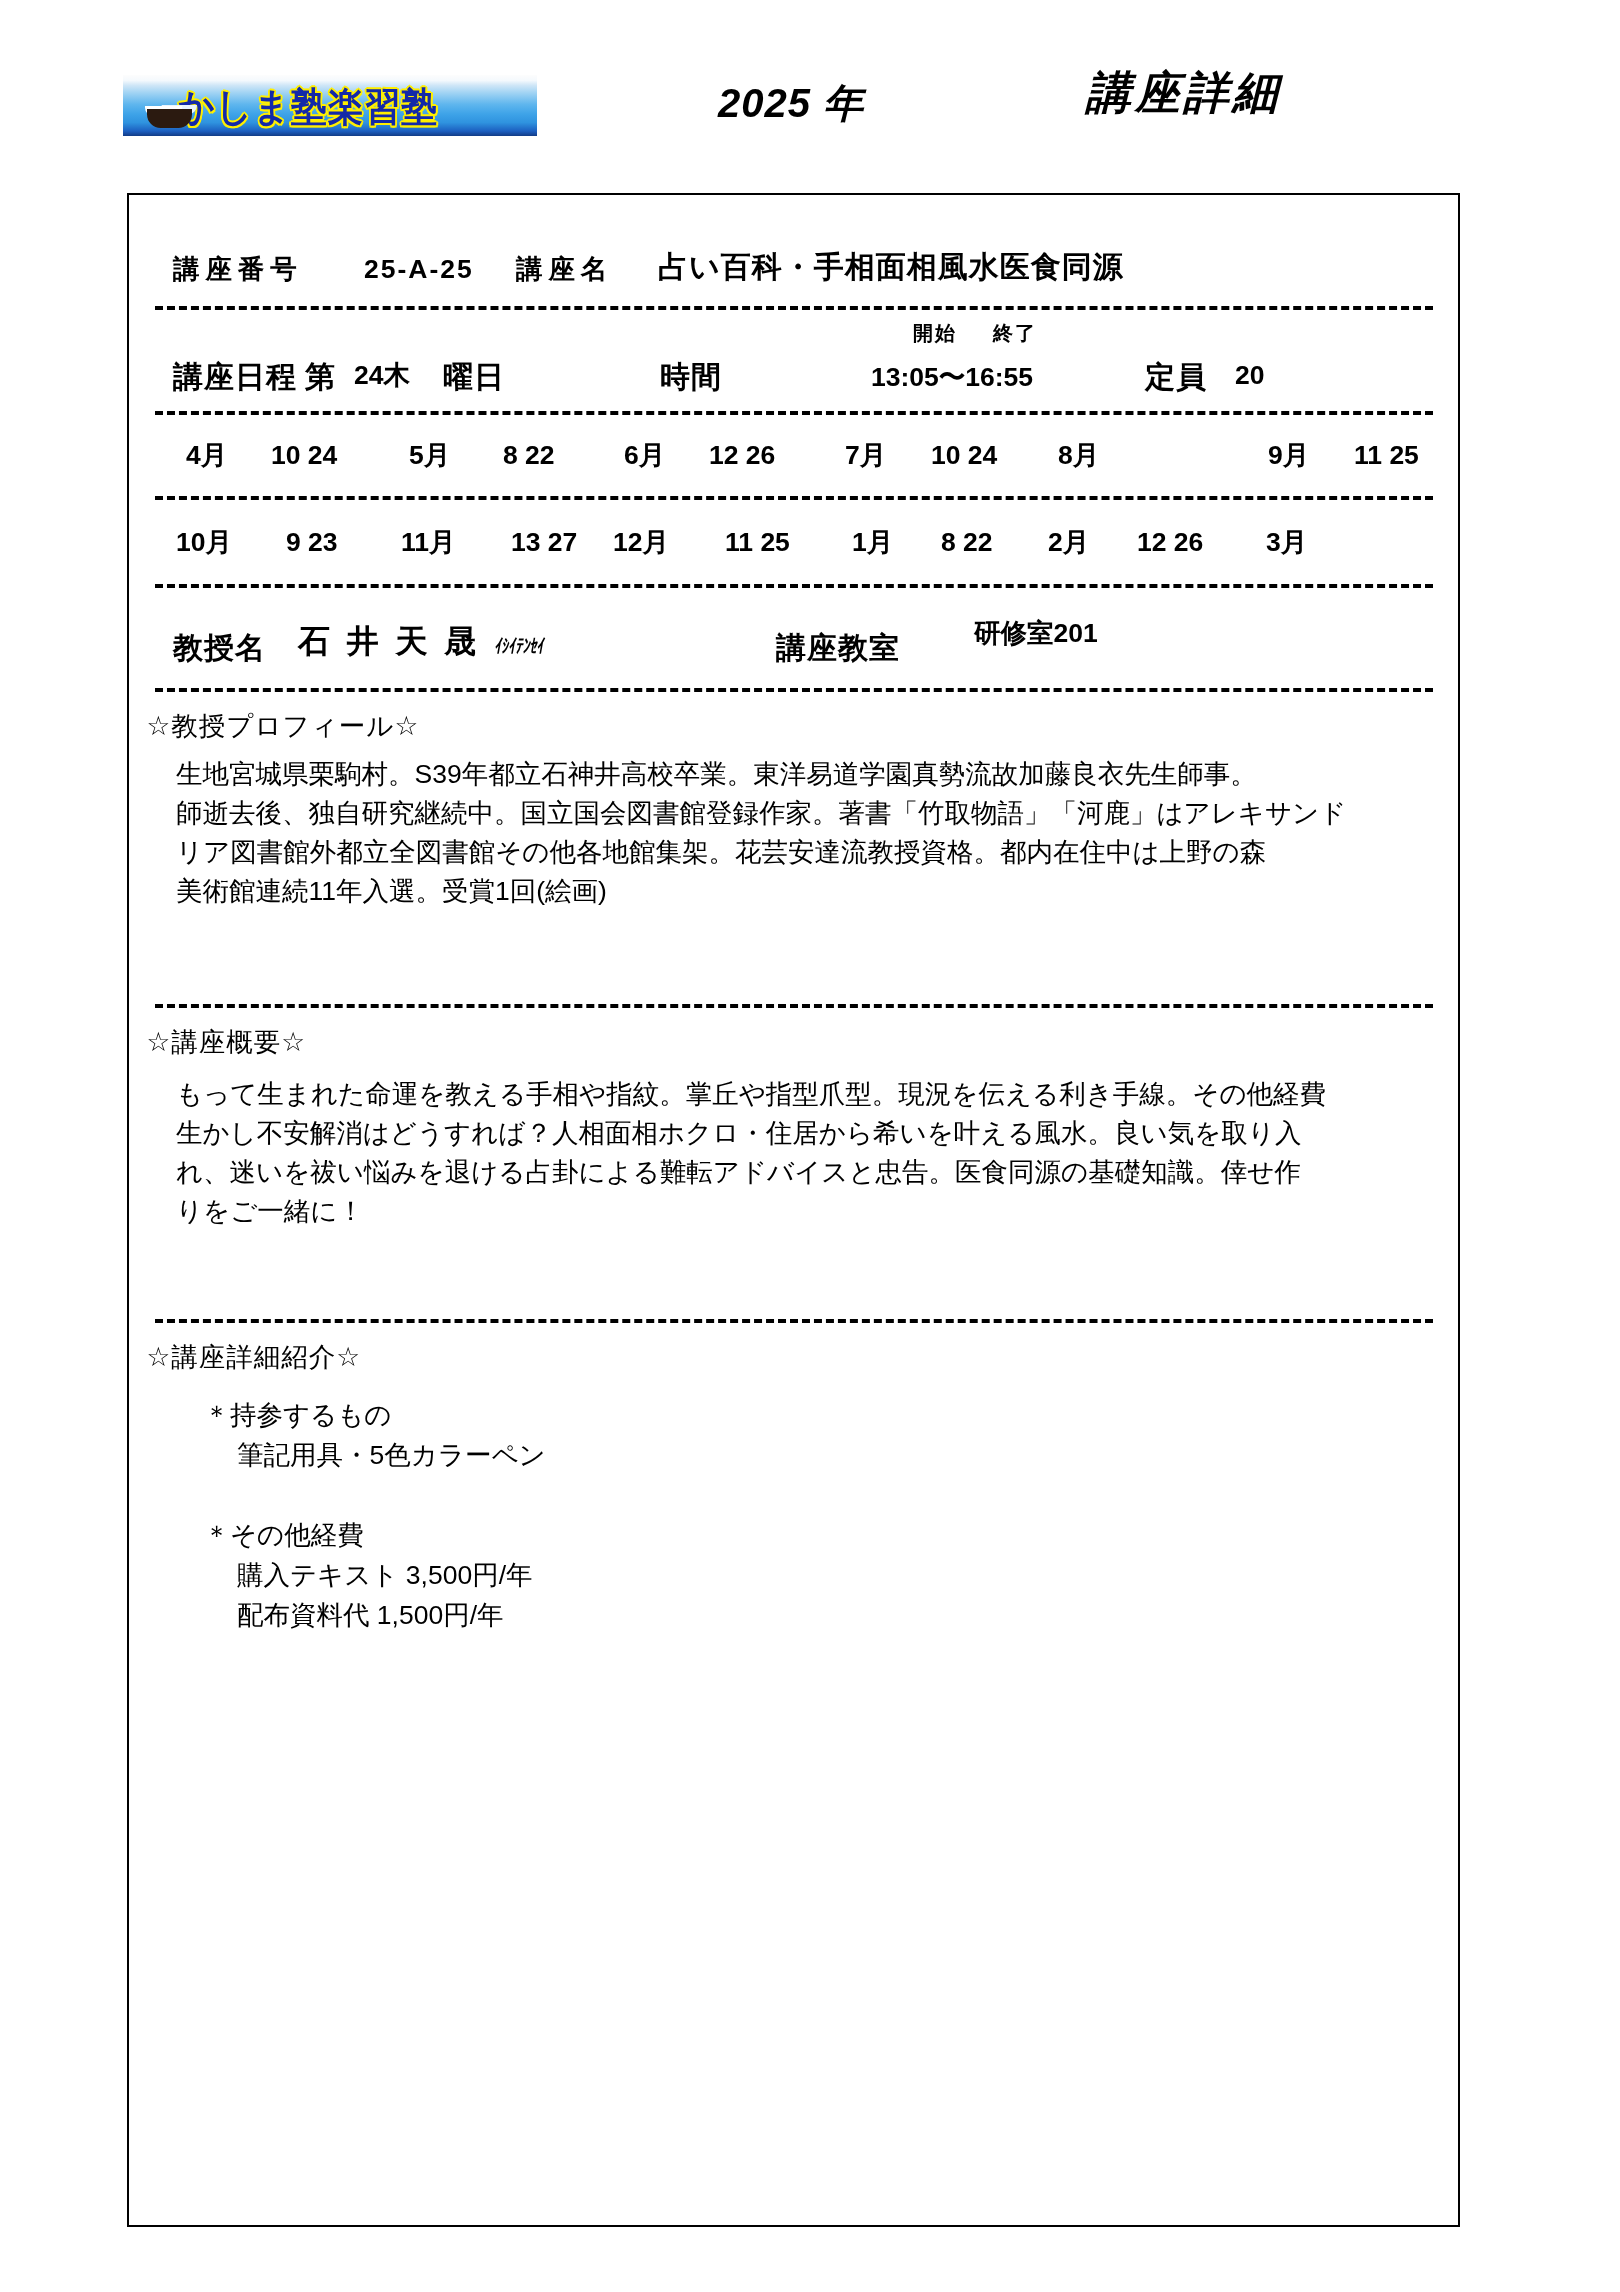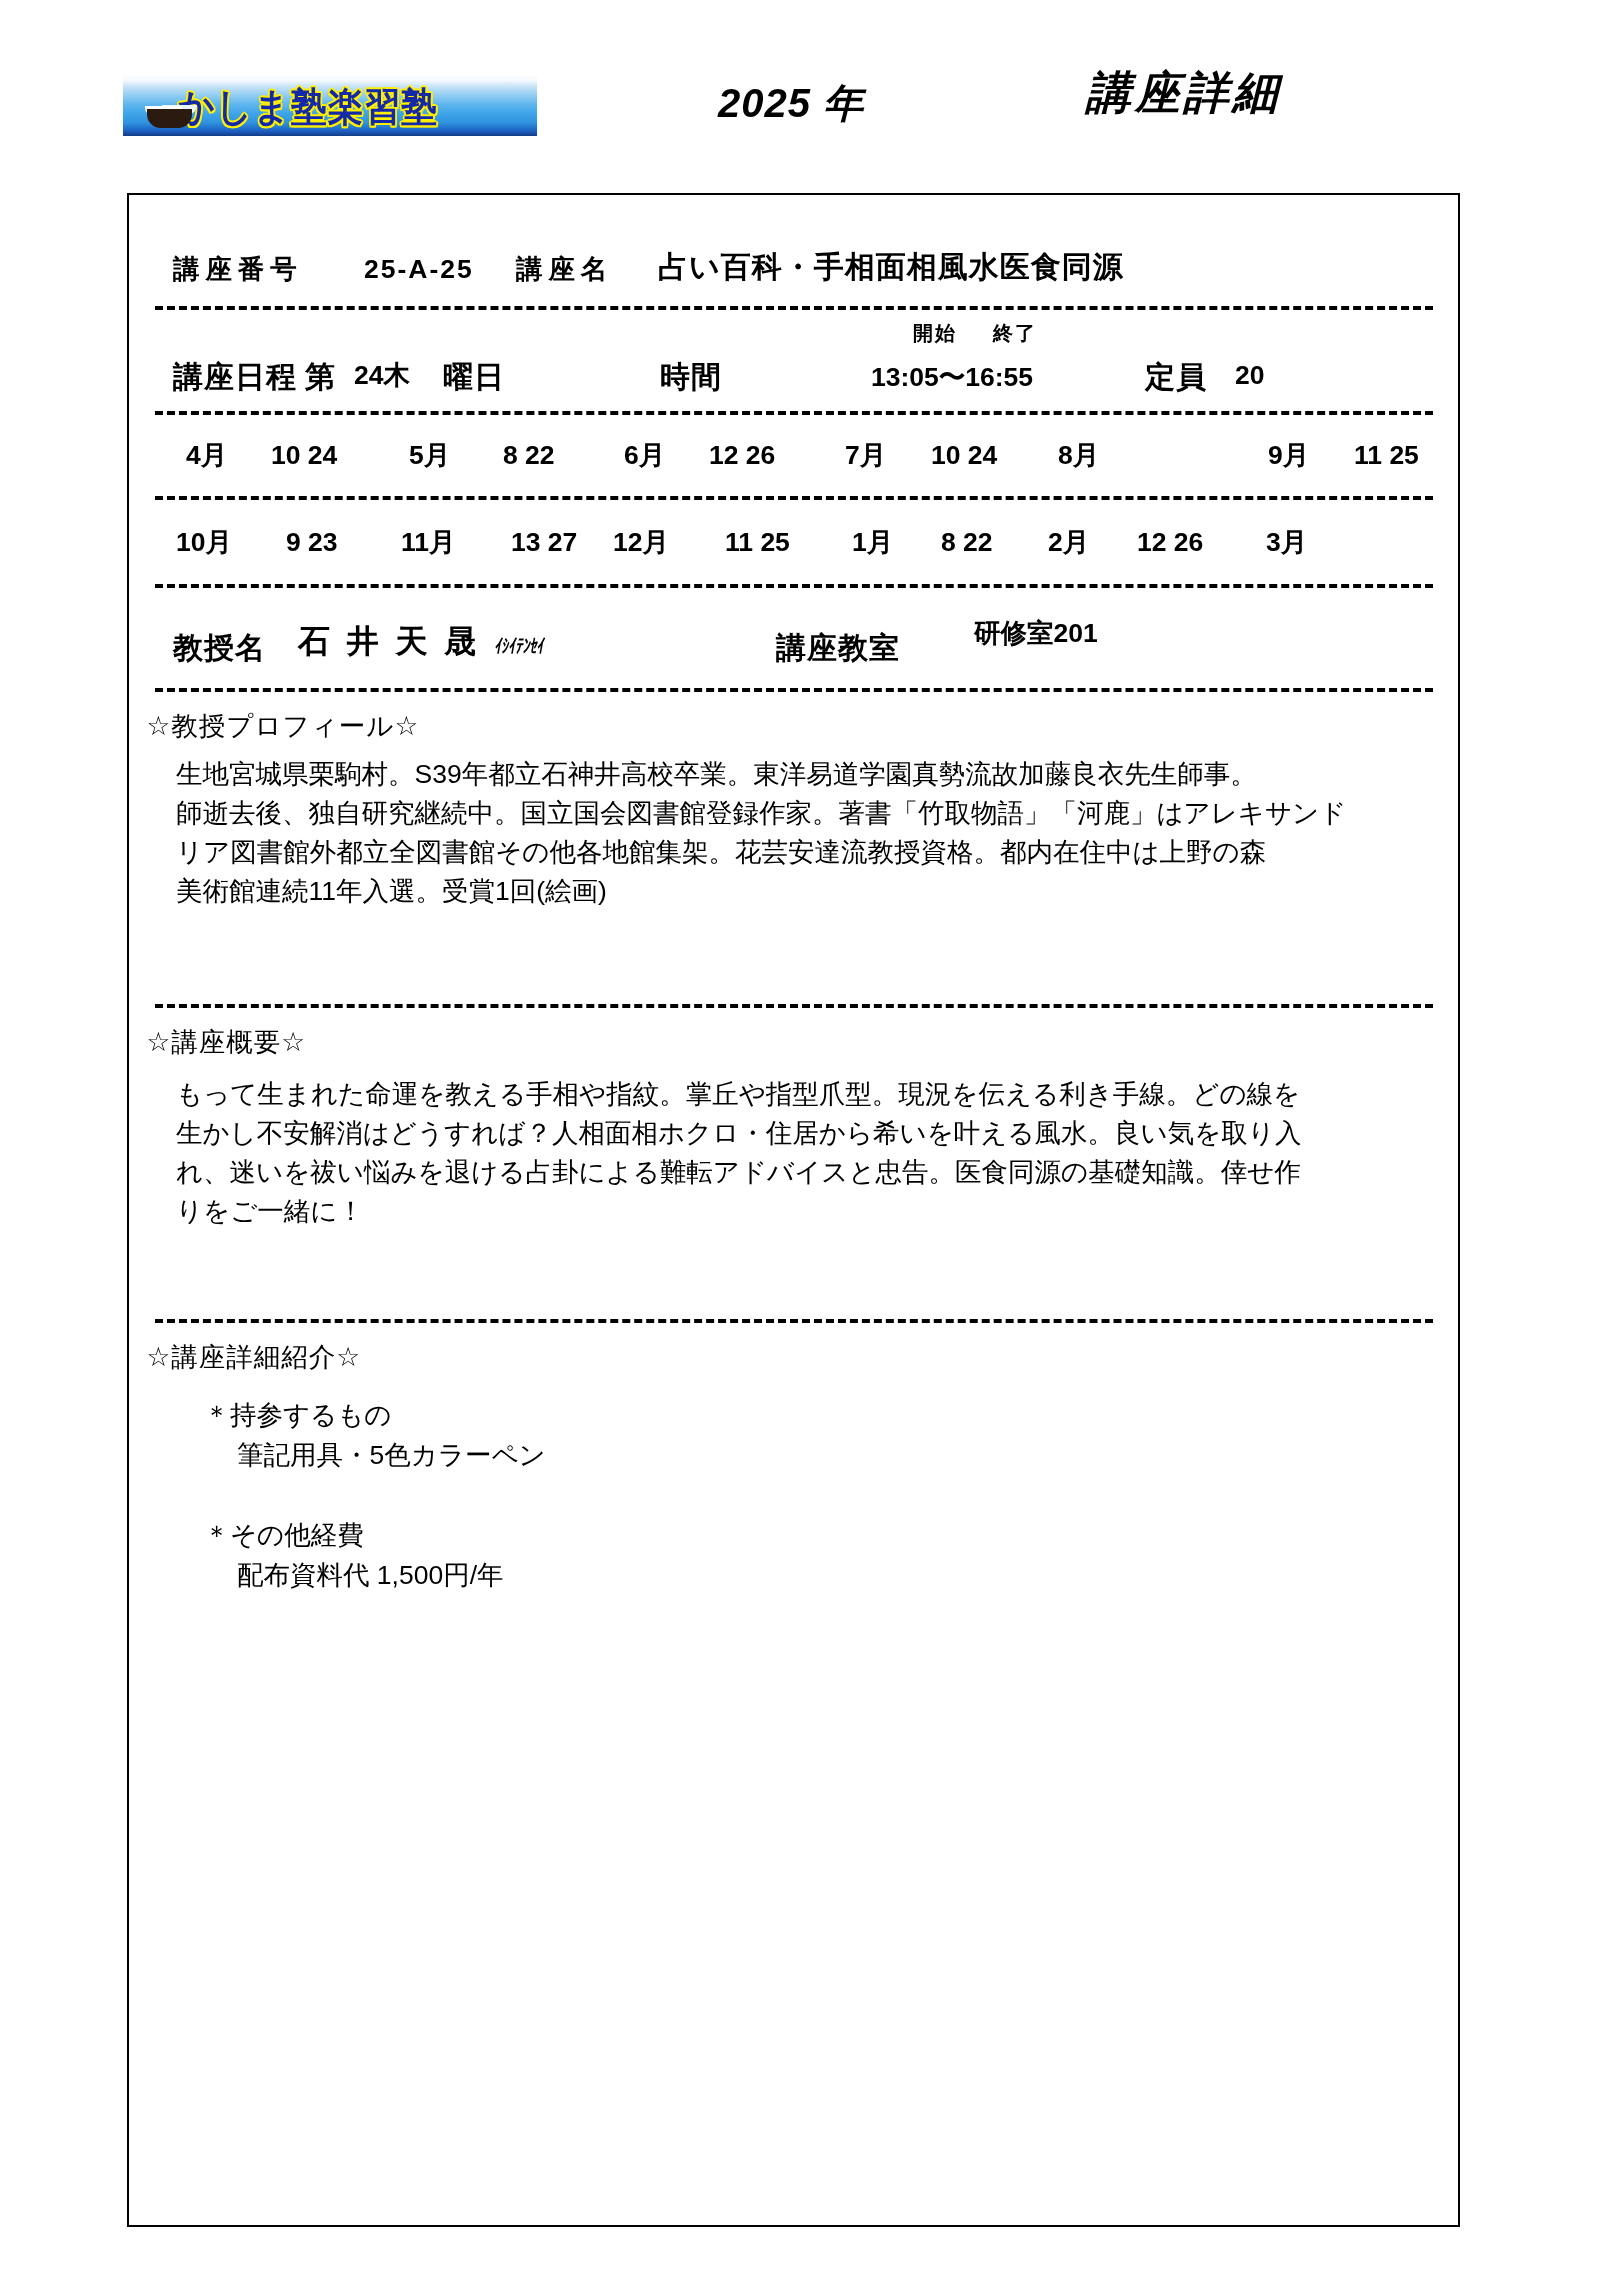--- a/index.html
+++ b/index.html
@@ -330,35 +330,36 @@
         <p>リア図書館外都立全図書館その他各地館集架。花芸安達流教授資格。都内在住中は上野の森</p>
         <p>美術館連続11年入選。受賞1回(絵画)</p>
       </div>
     </div>
 
     <div class="dashed" style="top:809px;"></div>
 
     <div class="row" style="top:809px; height:316px;">
       <div class="sec-title" style="left:17.6px; top:19.6px;">☆講座概要☆</div>
       <div class="sec-body" style="left:47px; top:71px; width:1294px;">
-        <p>もって生まれた命運を教える手相や指紋。掌丘や指型爪型。現況を伝える利き手線。どの線を</p>
+        <p>もって生まれた命運を教える手相や指紋。掌丘や指型爪型。現況を伝える利き手線。その他経費</p>
         <p>生かし不安解消はどうすれば？人相面相ホクロ・住居から希いを叶える風水。良い気を取り入</p>
         <p>れ、迷いを祓い悩みを退ける占卦による難転アドバイスと忠告。医食同源の基礎知識。倖せ作</p>
         <p>りをご一緒に！</p>
       </div>
     </div>
 
     <div class="dashed" style="top:1124px;"></div>
 
     <div class="row" style="top:1124px; height:904px;">
       <div class="sec-title" style="left:17.6px; top:19.6px;">☆講座詳細紹介☆</div>
       <div class="detail-body" style="left:47px; top:76px; width:1274px;">
         <p class="item-head">＊持参するもの</p>
         <p class="item-sub">筆記用具・5色カラーペン</p>
         <div class="gap"></div>
         <p class="item-head">＊その他経費</p>
+        <p class="item-sub">購入テキスト  3,500円/年</p>
         <p class="item-sub">配布資料代  1,500円/年</p>
       </div>
     </div>
 
   </div>
 </div>
 
 
 </body></html>

